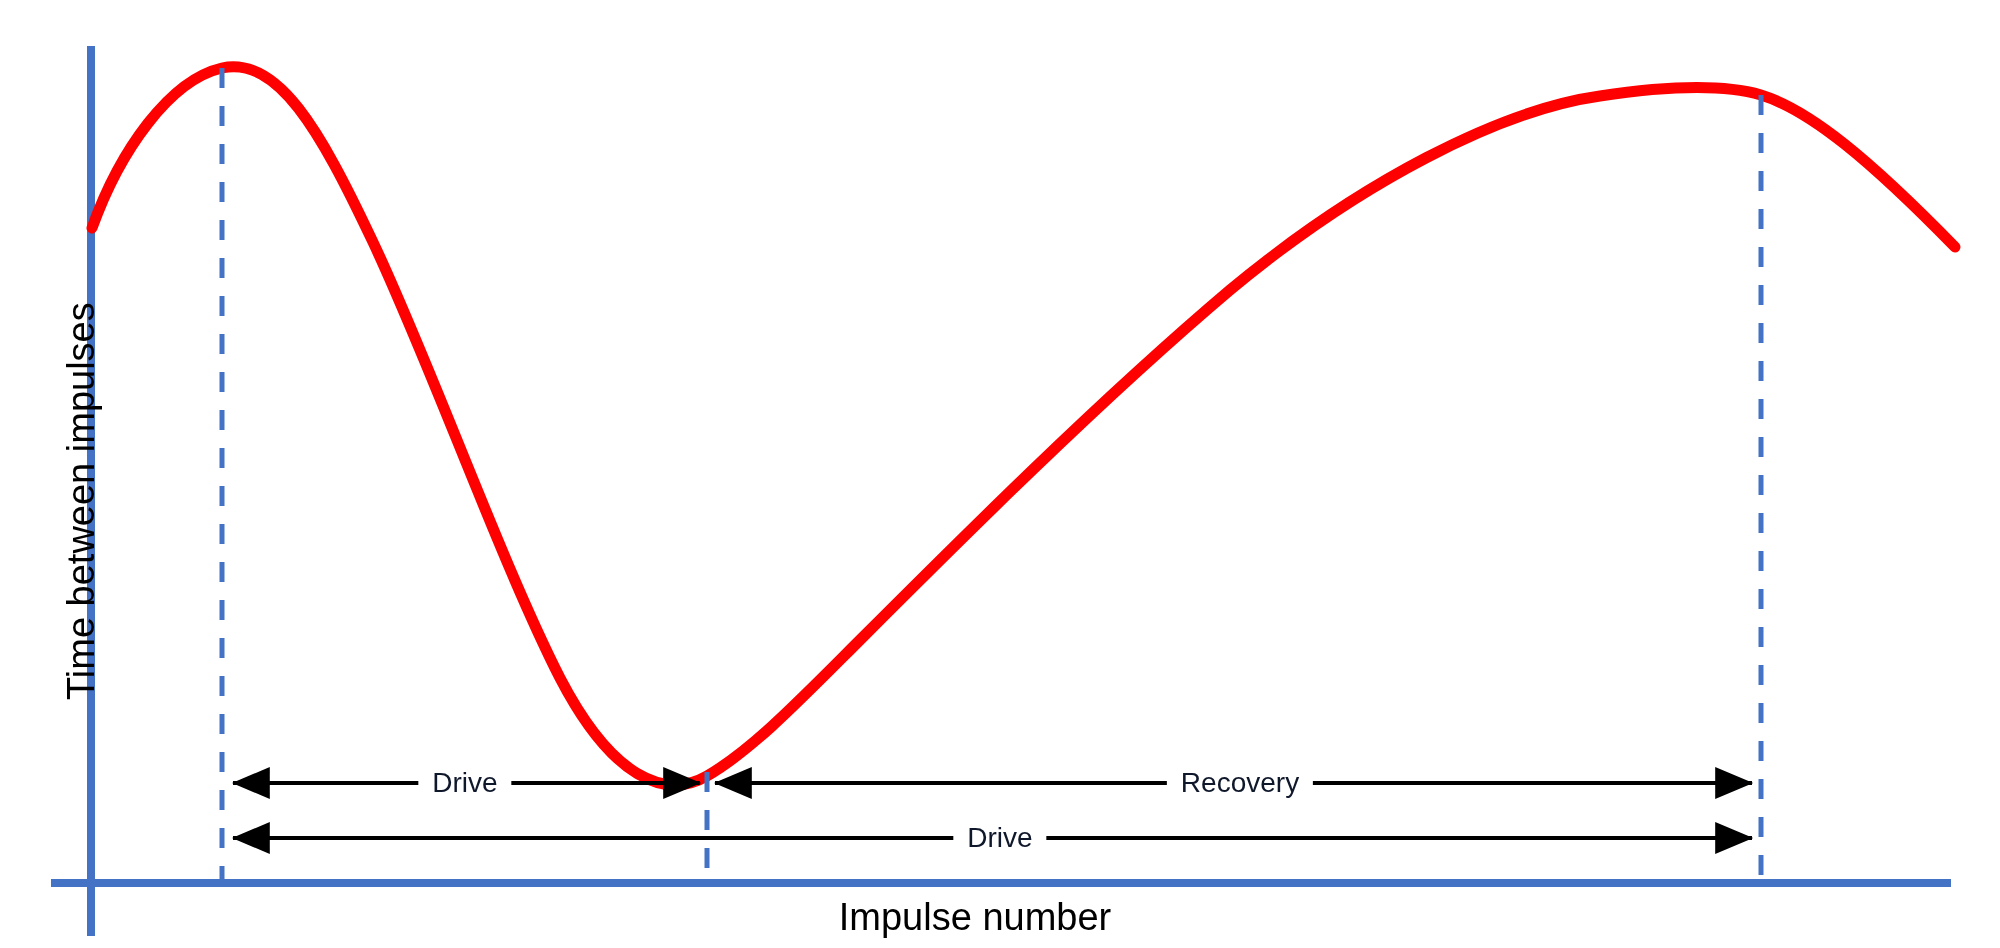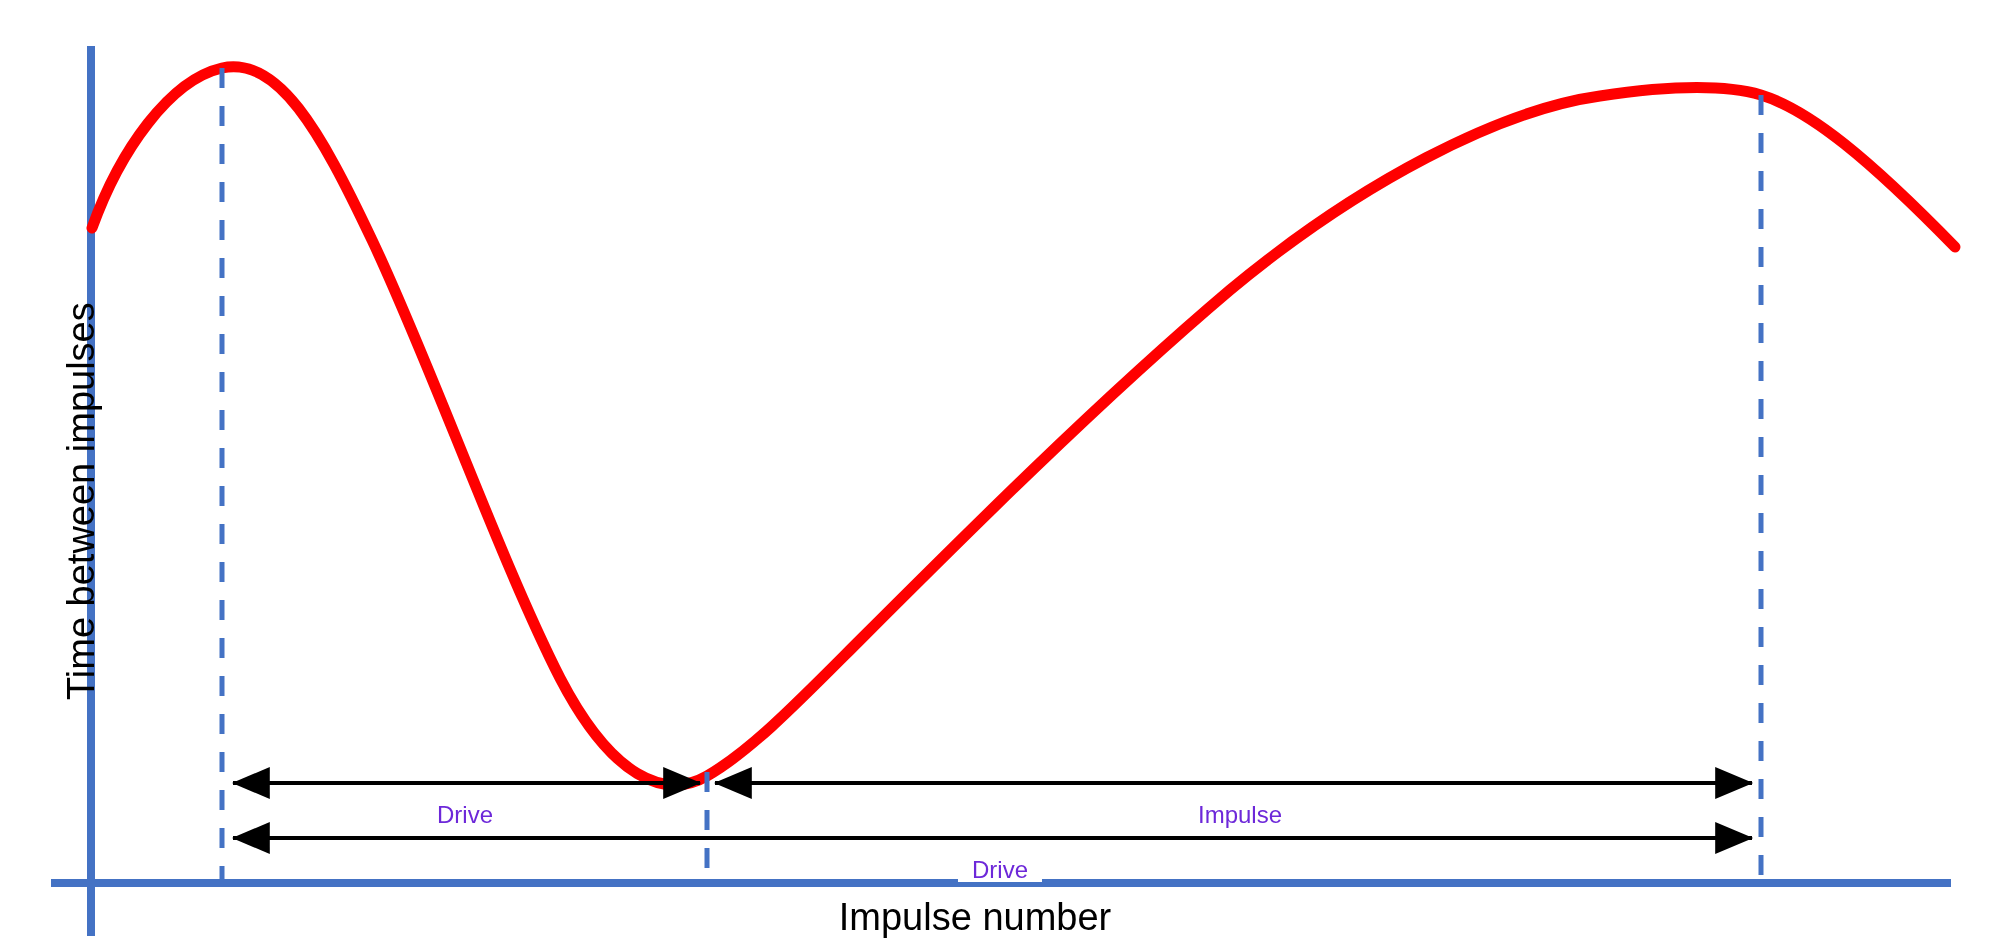--- a/index.html
+++ b/index.html
@@ -43,30 +43,29 @@
   }
   #xlabel {
     left: 0px;
     top: 898px;
     width: 2000px;
     text-align: center;
     transform: translateX(-25px);
   }
   .ann-label {
     position: absolute;
-    color: #6d28d9;
+    color: #0f172a;
     font-family: "Liberation Sans", sans-serif;
-    font-size: 24px;
+    font-size: 28px;
     font-weight: 400;
     white-space: nowrap;
     background: #ffffff;
     padding: 0 14px;
     line-height: 1;
     transform: translate(-50%, -50%);
-    margin-top: 32px;
   }
   #label-drive  { left: 465px;  top: 783px; }
   #label-recovery { left: 1240px; top: 783px; }
   #label-cycle  { left: 1000px; top: 838px; }
 </style>
 </head>
 <body>
 
 <div id="stage">
 
@@ -116,17 +115,17 @@
     </g>
 
   </svg>
 
   <div class="axis-title" id="ylabel">Time between impulses</div>
 
   <div class="axis-title" id="xlabel">Impulse number</div>
 
   <div class="ann-label" id="label-drive">Drive</div>
 
-  <div class="ann-label" id="label-recovery">Impulse</div>
+  <div class="ann-label" id="label-recovery">Recovery</div>
 
   <div class="ann-label" id="label-cycle">Drive</div>
 
 </div>
 
 </body></html>

